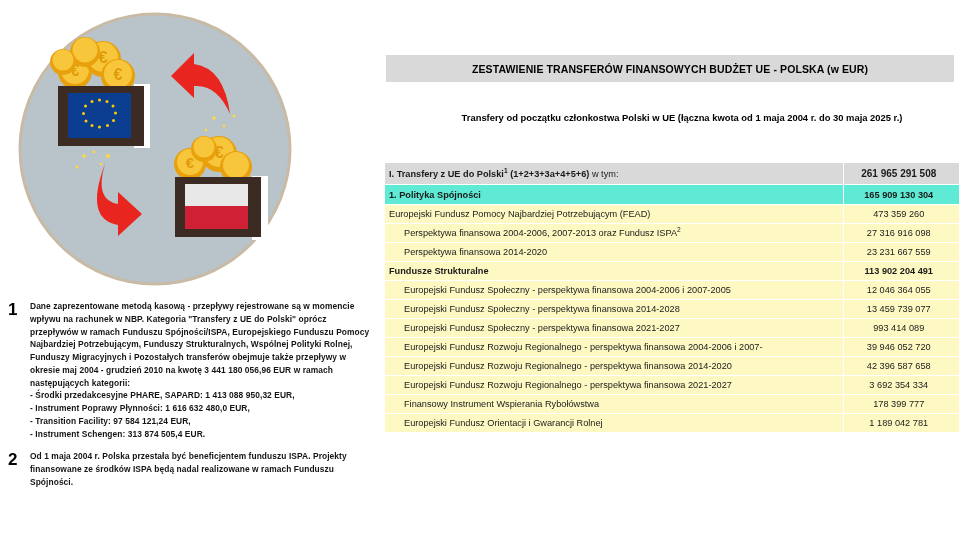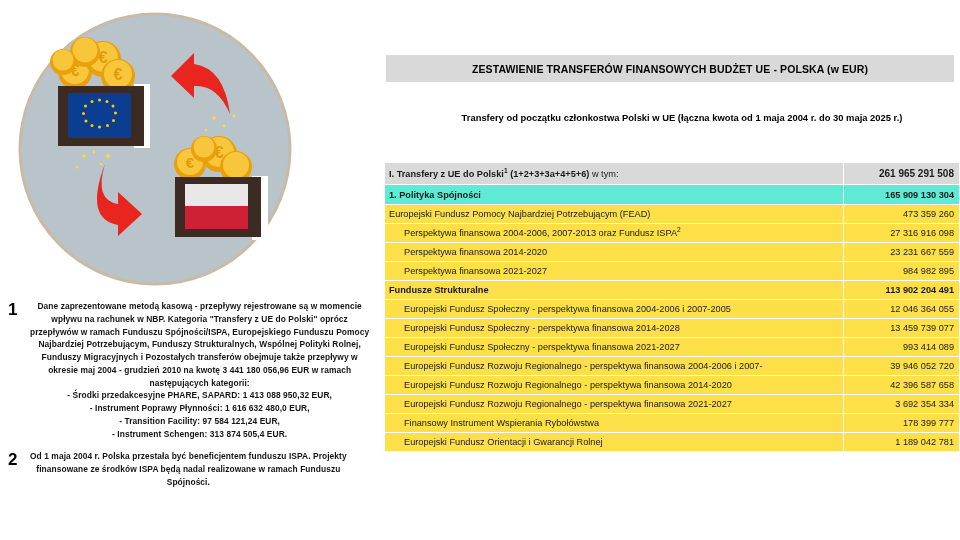--- a/index.html
+++ b/index.html
@@ -28,21 +28,20 @@
   .note-num{
     font-weight:bold;font-size:17px;line-height:1;
     width:22px;flex:0 0 22px;color:#000;padding-top:1px;
     text-align:left;
   }
   .note-body{
     font-size:8.4px;line-height:1.52;color:#141414;
     font-weight:bold;
     white-space:pre-line;
     letter-spacing:0.01em;
-    text-align:center;
   }
 
   
   .right{position:absolute;left:380px;top:0;width:580px;height:540px;}
 
   .titlebar{
     position:absolute;left:6px;top:55px;width:568px;height:27px;
     background:#d9d9d9;
     display:flex;align-items:center;justify-content:center;
   }
@@ -68,33 +67,33 @@
     border-bottom:1px solid #ffffff;
   }
   .tbl td.lab{
     font-size:9.2px;
     padding-left:4px;
     white-space:nowrap;
     overflow:hidden;
   }
   .tbl td.val{
     font-size:9.2px;
-    text-align:right;
+    text-align:center;
     padding-right:5px;
     border-left:1px solid #ffffff;
     white-space:nowrap;
   }
 
   tr.head td{background:#d9d9d9;height:21px;font-weight:bold;font-size:10px;}
   tr.head td.val{font-weight:bold;font-size:10px;}
 
   tr.gold td{background:#5eead4;height:19px;}
   tr.gold td.lab,tr.gold td.val{font-weight:bold;}
 
-  tr.cream td{background:#fde047;height:18px;}
+  tr.cream td{background:#fef9c3;height:18px;}
 
   tr.b td.lab,tr.b td.val{font-weight:bold;}
   tr.ind td.lab{padding-left:19px;}
 
   sup{font-size:6.6px;vertical-align:super;line-height:0;}
   .lt{font-weight:normal;}
 </style>
 </head>
 <body>
 
@@ -236,24 +235,20 @@
             <td class="val">473 359 260</td>
           </tr>
           <tr class="cream ind">
             <td class="lab"><span>Perspektywa finansowa 2004-2006, 2007-2013 oraz Fundusz ISPA</span><sup>2</sup></td>
             <td class="val">27 316 916 098</td>
           </tr>
           <tr class="cream ind">
             <td class="lab"><span>Perspektywa finansowa 2014-2020</span></td>
             <td class="val">23 231 667 559</td>
           </tr>
-          <tr class="cream ind">
-            <td class="lab"><span>Perspektywa finansowa 2021-2027</span></td>
-            <td class="val">984 982 895</td>
-          </tr>
           <tr class="cream b">
             <td class="lab"><span>Fundusze Strukturalne</span></td>
             <td class="val">113 902 204 491</td>
           </tr>
           <tr class="cream ind">
             <td class="lab"><span>Europejski Fundusz Społeczny - perspektywa finansowa 2004-2006 i 2007-2005</span></td>
             <td class="val">12 046 364 055</td>
           </tr>
           <tr class="cream ind">
             <td class="lab"><span>Europejski Fundusz Społeczny - perspektywa finansowa 2014-2028</span></td>

